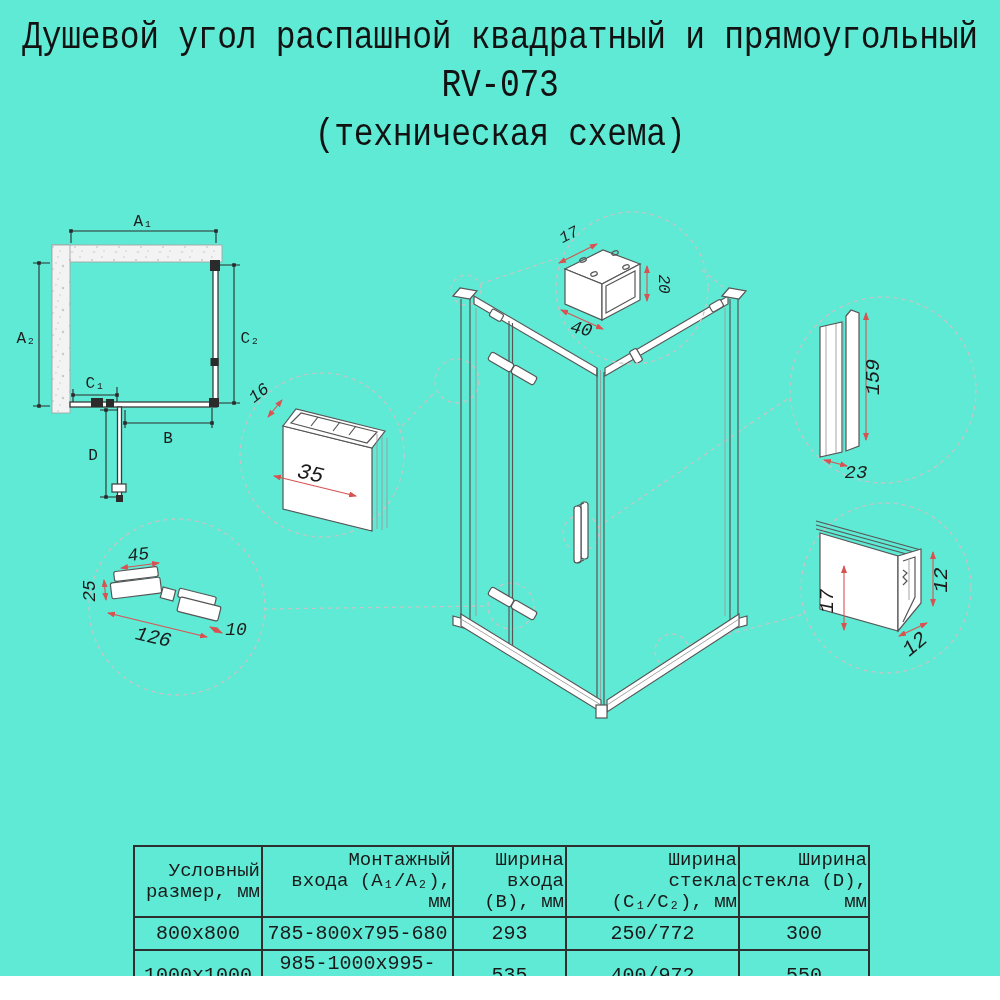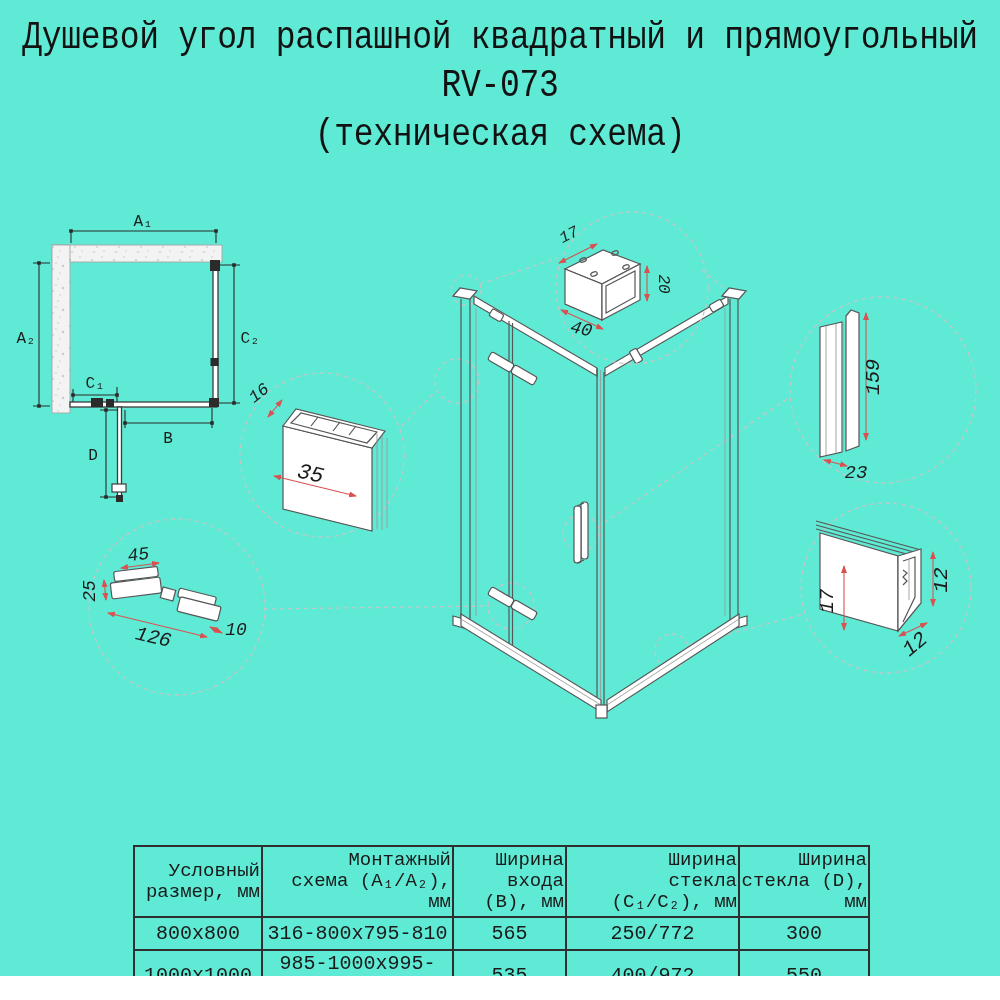--- a/index.html
+++ b/index.html
@@ -239,34 +239,34 @@
         <col style="width:191px">
         <col style="width:113px">
       <col style="width:173px">
         <col style="width:130px">
     </colgroup>
     <thead>
       <tr>
         <th>Условный
 размер, мм</th>
         <th>Монтажный
-схема (A₁/A₂), мм</th>
+входа (A₁/A₂), мм</th>
         <th>Ширина
 входа (B), мм</th>
         <th>Ширина
 стекла (C₁/C₂), мм</th>
         <th>Ширина
 стекла (D), мм</th>
       </tr>
     </thead>
     <tbody>
       <tr>
         <td>800x800</td>
-        <td>316-800x795-810</td>
-        <td>565</td>
+        <td>785-800x795-680</td>
+        <td>293</td>
         <td>250/772</td>
         <td>300</td>
       </tr>
       <tr>
         <td>1000x1000</td>
         <td>985-1000x995-1010</td>
         <td>535</td>
         <td>400/972</td>
         <td>550</td>
       </tr>

